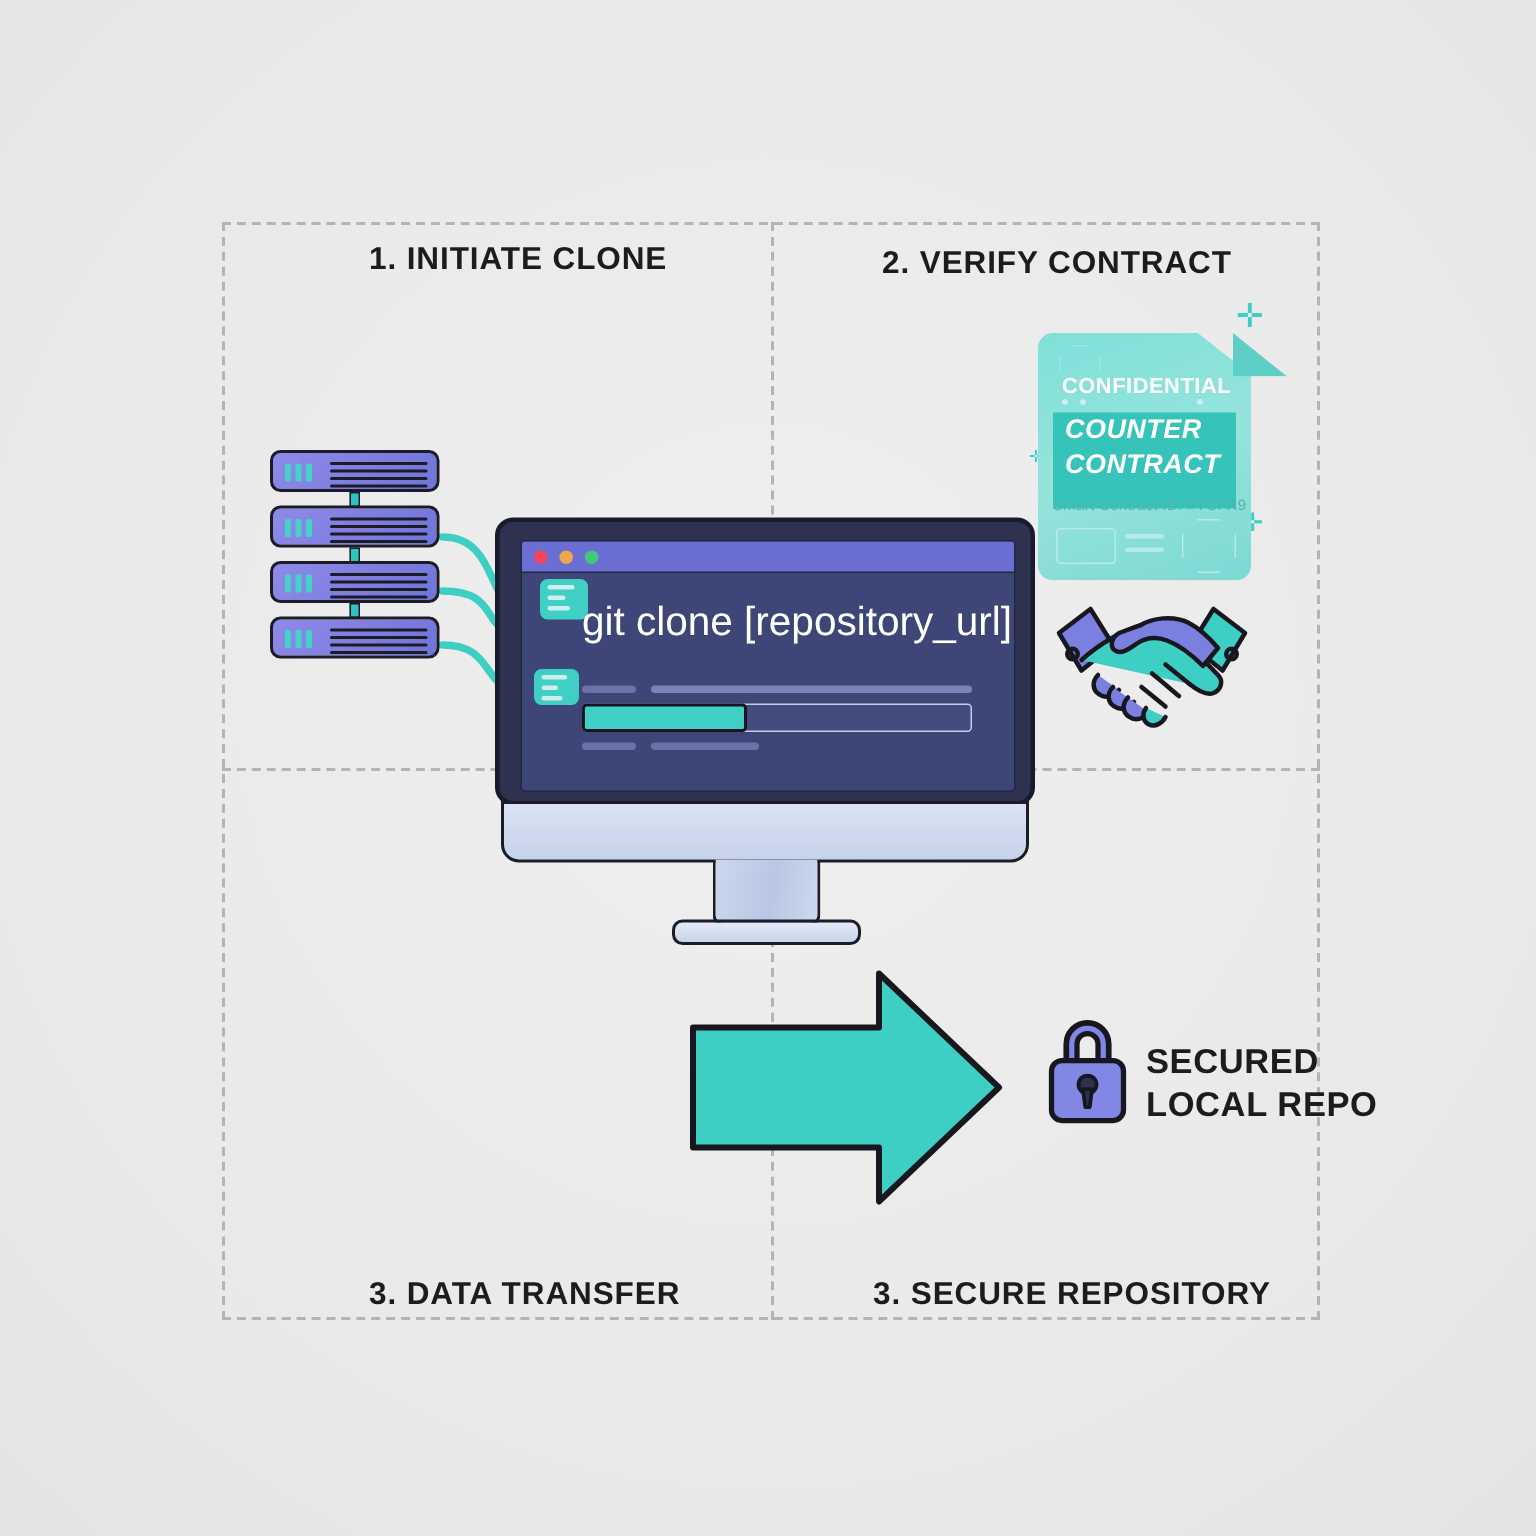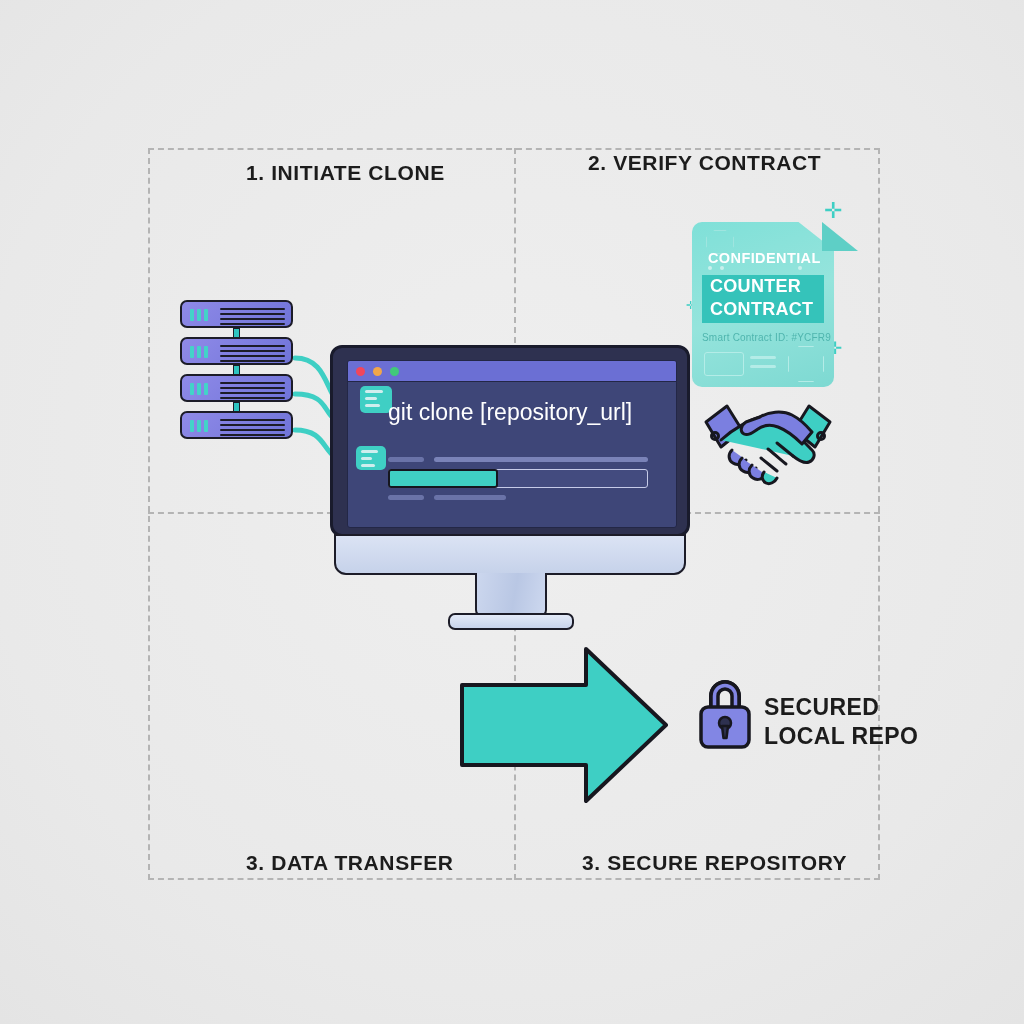--- a/index.html
+++ b/index.html
@@ -39,21 +39,21 @@
   
   .qlabel {
     position: absolute;
     font-size: 21px;
     font-weight: bold;
     color: #1c1c1c;
     letter-spacing: 0.6px;
     white-space: nowrap;
   }
   #label-1 { left: 246px; top: 161px; }
-  #label-2 { left: 588px; top: 151px; text-align: center; }
+  #label-2 { left: 588px; top: 164px; text-align: center; }
   #label-3 { left: 246px; top: 851px; }
   #label-4 { left: 582px; top: 851px; }
 
   
   .server-stack { position: absolute; left: 180px; top: 300px; width: 120px; height: 145px; }
   .server-unit {
     position: absolute; left: 0; width: 113px; height: 28px;
     background: linear-gradient(135deg, #8f8ae8 0%, #7074d8 100%);
     border: 2.5px solid #1c1c28;
     border-radius: 7px;
@@ -87,21 +87,21 @@
   .title-bar {
     position: absolute; left: 0; top: 0; width: 100%; height: 21px;
     background: #6b6fd4; border-bottom: 1.5px solid #232746; box-sizing: border-box;
   }
   .dots { position: absolute; left: 8px; top: 6px; display: flex; gap: 8px; }
   .dots i { display: block; width: 9px; height: 9px; border-radius: 50%; }
   .dot-red { background: #f1465c; } .dot-amber { background: #f0a64a; } .dot-green { background: #41c97a; }
 
   .cmd-text {
     position: absolute; left: 40px; top: 38px;
-    font-size: 23px; color: #ffffff; white-space: nowrap;
+    font-size: 27px; color: #ffffff; white-space: nowrap;
   }
   .chip {
     position: absolute; background: #3fcfc4; border-radius: 5px;
   }
   .chip span { display: block; height: 3px; background: #cfeeee; border-radius: 2px; margin: 4px 0 0 5px; }
   .chip-a { left: 12px; top: 25px; width: 32px; height: 27px; }
   .chip-b { left: 8px; top: 85px; width: 30px; height: 24px; }
 
   .ph-line { position: absolute; height: 5px; background: #6a73a8; border-radius: 3px; }
   .pl1 { left: 40px; top: 96px; width: 36px; }
@@ -146,22 +146,23 @@
   .doc-fold {
     position: absolute; right: 0; top: 0; width: 36px; height: 29px;
     background: #5ecfc6;
     clip-path: polygon(0 0, 100% 100%, 0 100%);
   }
   .doc-conf {
     position: absolute; left: 16px; top: 28px;
     font-size: 14.5px; font-weight: bold; color: #ffffff; letter-spacing: 0.4px;
   }
   .doc-band {
-    position: absolute; left: 10px; top: 53px; width: 122px; height: 48px;
+    position: absolute; left: 10px; top: 53px; width: 122px; height: 64px;
     background: #35c3ba;
+    font-style: italic;
   }
   .doc-band b {
     display: block; font-size: 18px; color: #ffffff; letter-spacing: 0.3px;
     margin-left: 8px; line-height: 23px;
   }
   .doc-id {
     position: absolute; left: 10px; top: 110px;
     font-size: 10px; color: #4fb5ae; letter-spacing: 0.2px;
     filter: blur(0.4px);
   }

